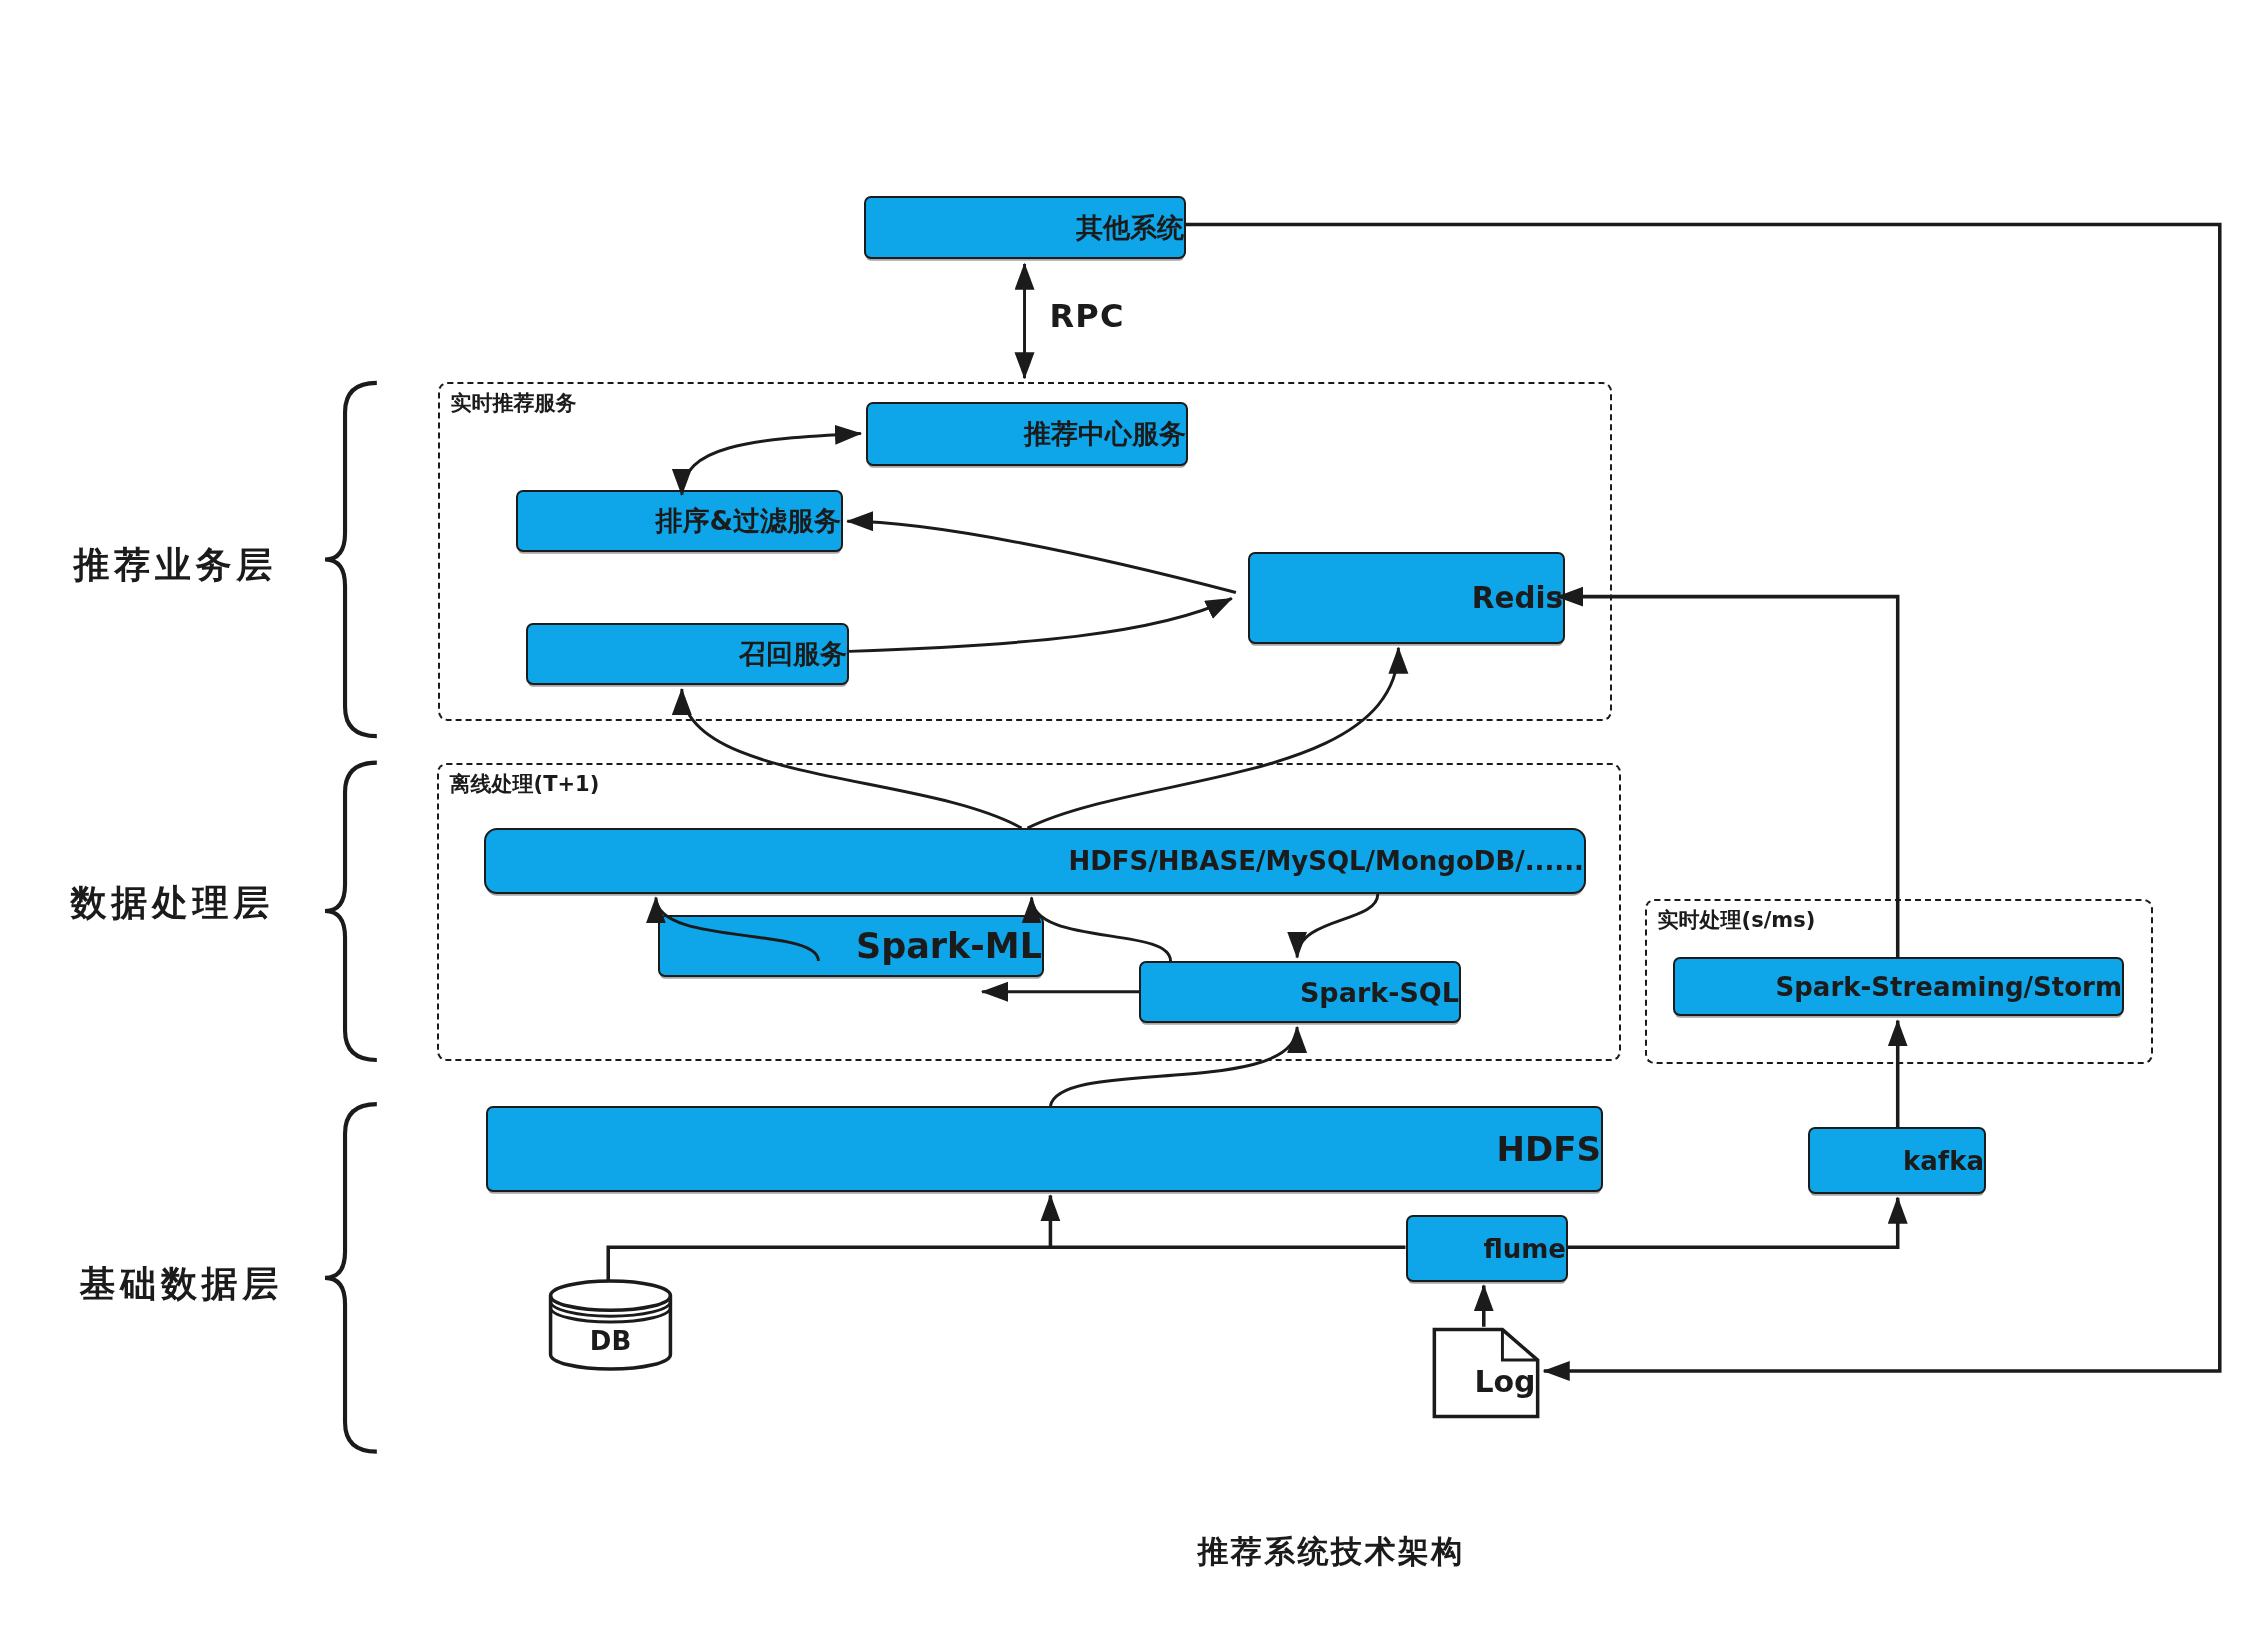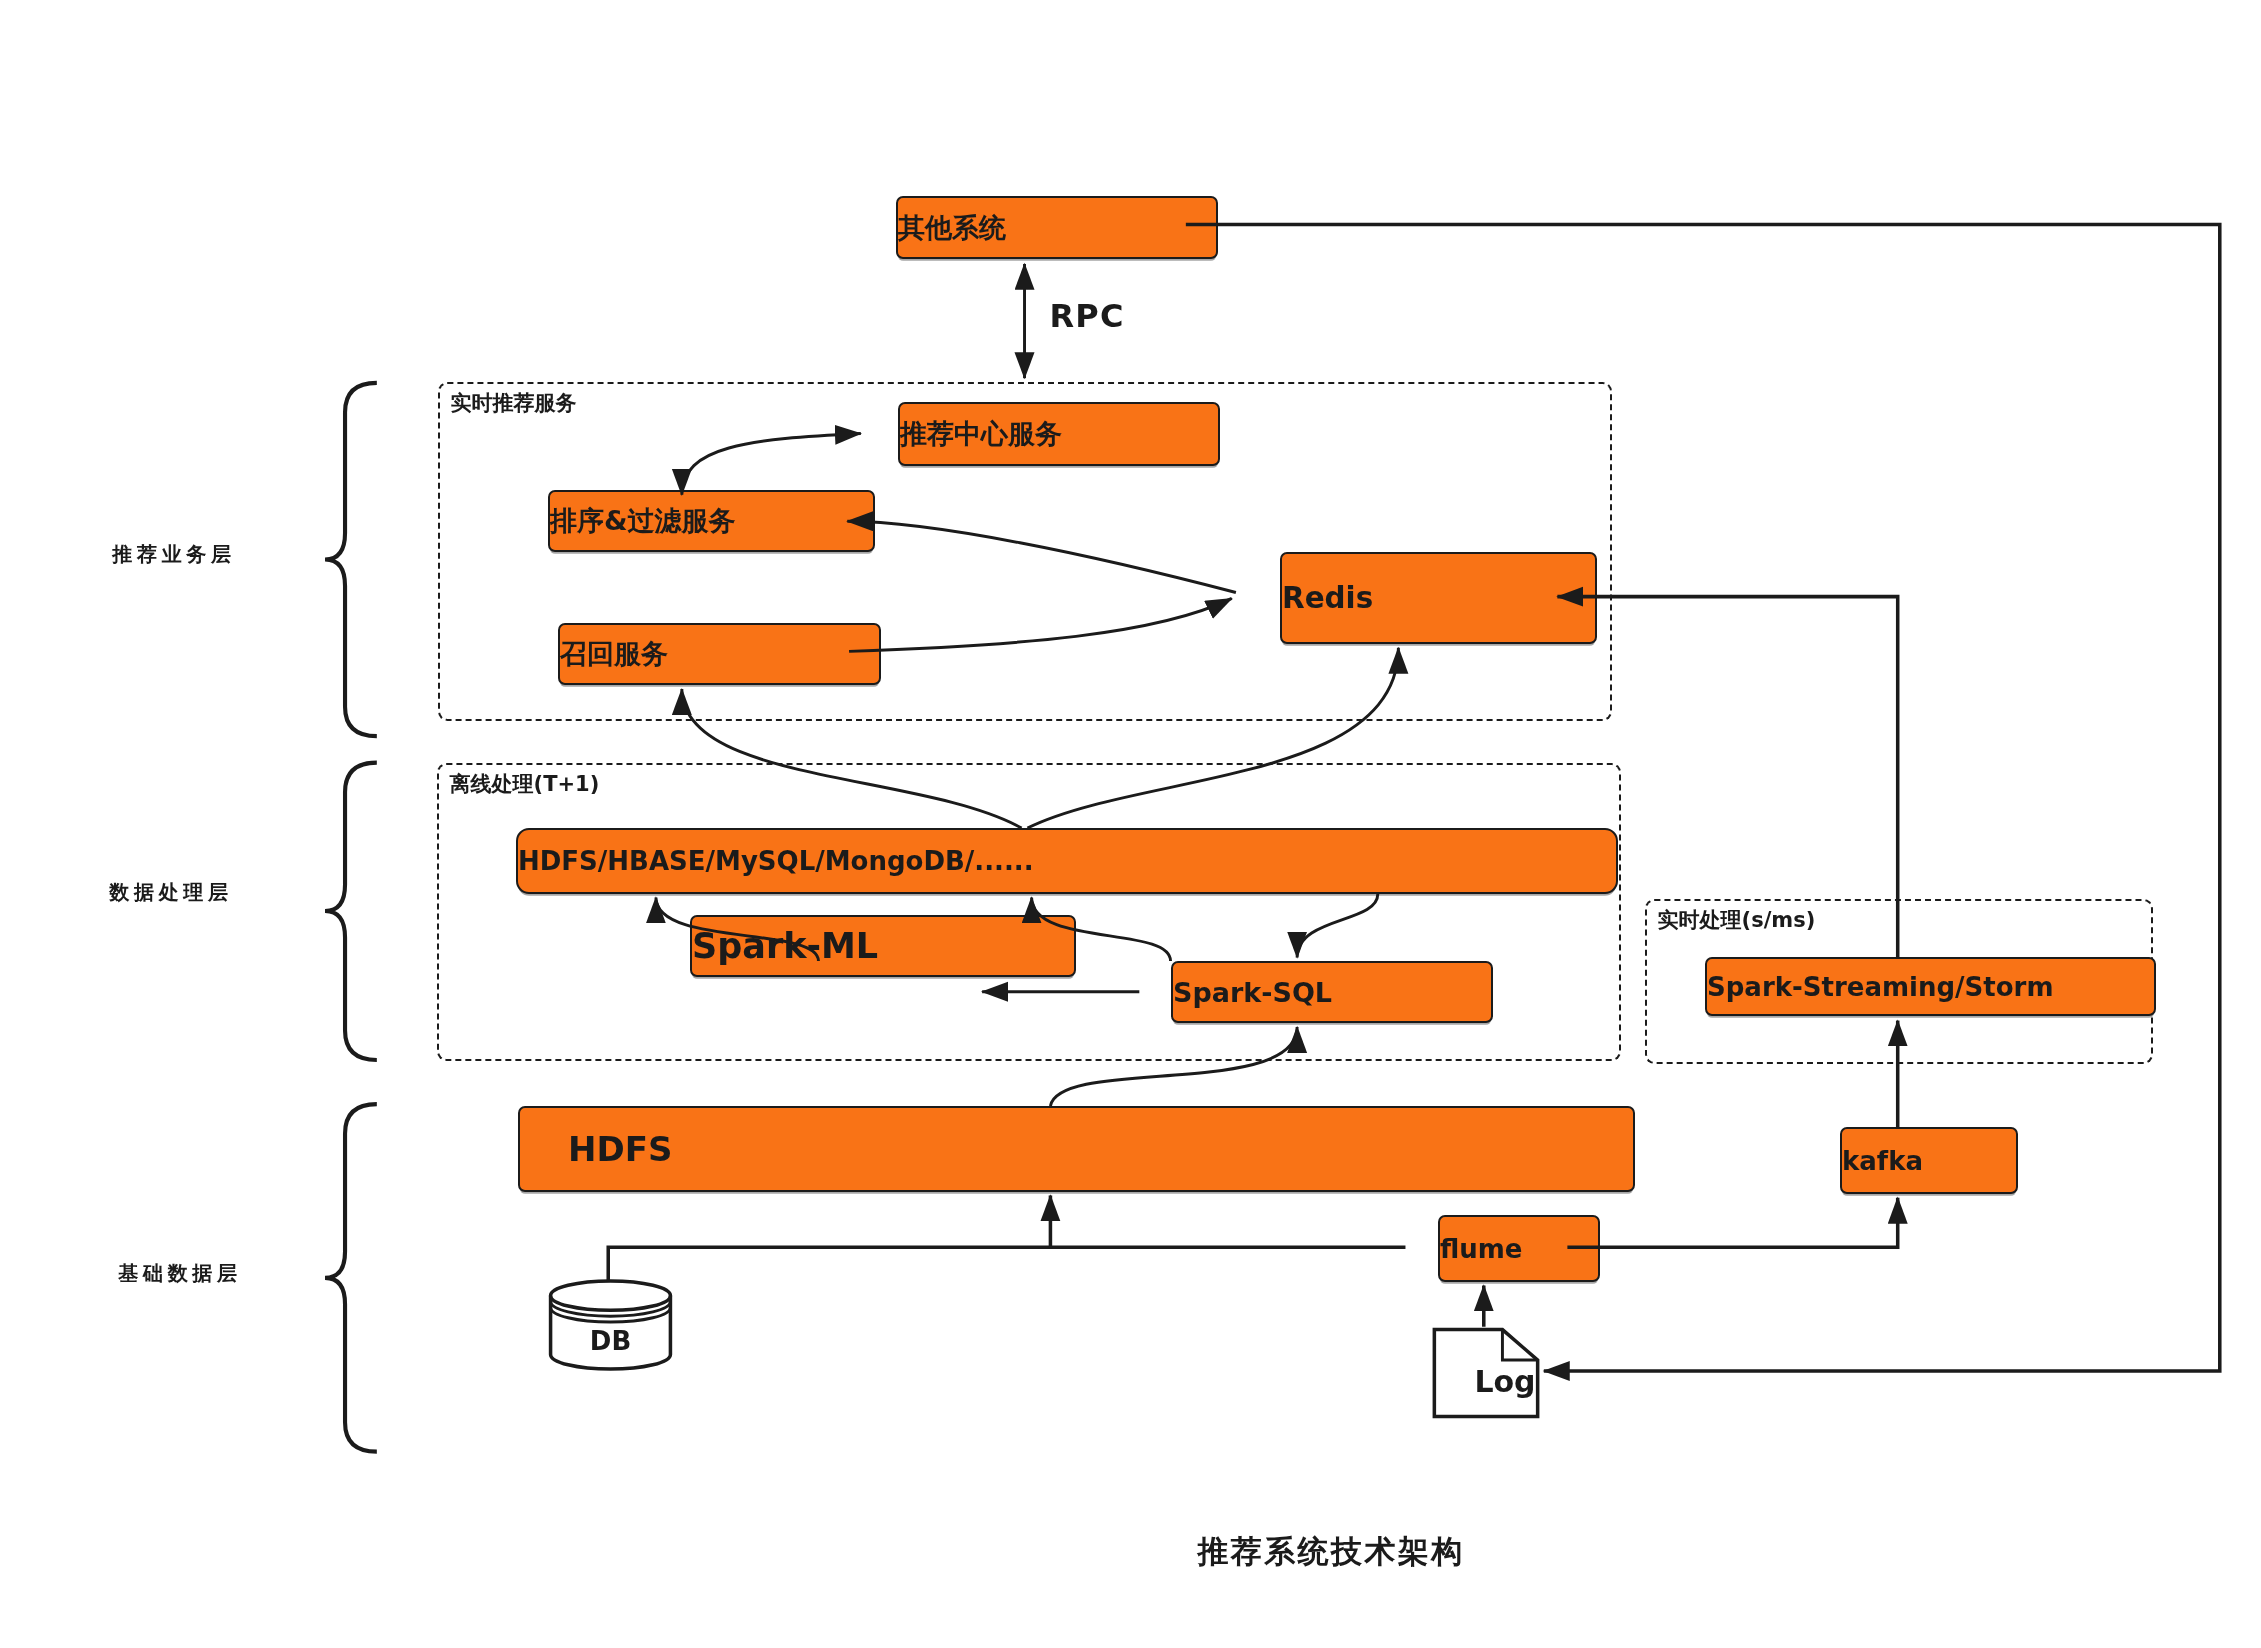--- a/index.html
+++ b/index.html
@@ -1,40 +1,39 @@
 <!DOCTYPE html>
 <html style="font-size:9.4px"><head>
 <meta charset="utf-8">
 <style>
   html,body{margin:0;padding:0;background:#ffffff;}
   .canvas{
     position:relative;width:2261px;height:1649px;background:#ffffff;
     font-family:"DejaVu Sans","Liberation Sans",sans-serif;color:#1b1b1b;overflow:hidden;
   }
   .node{
-    position:absolute;box-sizing:border-box;background:#f97316;
+    position:absolute;box-sizing:border-box;background:#0ea5e9;
     border:2.9px solid #1b1b1b;border-radius:7px;
-    display:flex;align-items:center;justify-content:flex-start;
+    display:flex;align-items:center;justify-content:flex-end;
     font-weight:bold;color:#1b1b1b;
     box-shadow:0 3.5px 0 -1.8px rgba(0,0,0,0.35);
     z-index:3;
-    margin-left:32px;
   }
   .group{
     position:absolute;box-sizing:border-box;
     border:2.9px dashed #1b1b1b;border-radius:9.4px;
     z-index:1;
   }
   .group-label{
     position:absolute;top:4.7px;left:10.6px;
     font-weight:bold;font-size:21px;color:#1b1b1b;white-space:nowrap;
   }
   .layer-label{
-    position:absolute;font-weight:bold;font-size:20px;letter-spacing:4.7px;
-    text-align:center;white-space:nowrap;z-index:2;
+    position:absolute;font-weight:bold;font-size:36px;letter-spacing:4.7px;
+    text-align:right;white-space:nowrap;z-index:2;
   }
   .edge-label{
     position:absolute;font-weight:bold;font-size:32px;letter-spacing:1.2px;
     text-align:center;white-space:nowrap;z-index:4;
   }
   .diagram-title{
     position:absolute;font-weight:bold;font-size:31px;letter-spacing:2.4px;
     text-align:center;white-space:nowrap;z-index:4;
   }
   .icon-node{position:absolute;z-index:3;}

